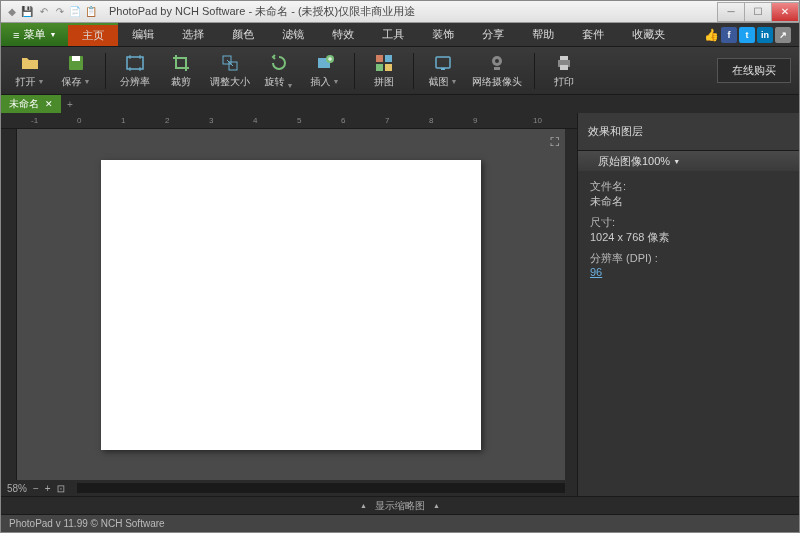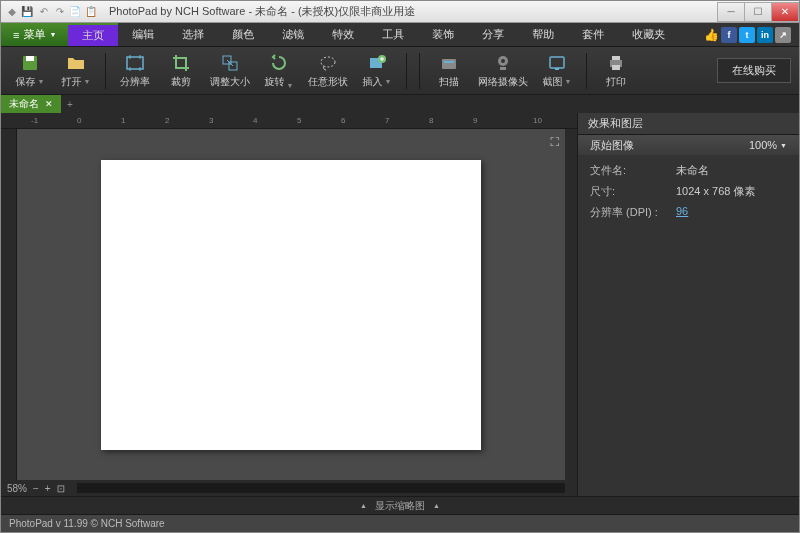--- a/index.html
+++ b/index.html
@@ -8,21 +8,21 @@
 .titlebar { height: 22px; background: linear-gradient(#f5f5f5,#e0e0e0); display: flex; align-items: center; font-size: 11px; color: #666; border-bottom: 1px solid #999; }
 .tb-icons { display: flex; gap: 2px; padding: 0 4px; }
 .tb-icon { width: 14px; height: 14px; display: flex; align-items: center; justify-content: center; font-size: 10px; color: #888; }
 .tb-title { flex: 1; padding-left: 6px; color: #444; }
 .win-controls { display: flex; }
 .win-btn { width: 28px; height: 20px; display: flex; align-items: center; justify-content: center; font-size: 10px; background: linear-gradient(#f0f0f0,#d8d8d8); border: 1px solid #aaa; margin-left: -1px; cursor: pointer; }
 .win-close { background: linear-gradient(#e88,#c33); color: #fff; }
 .menubar { height: 24px; background: #333; display: flex; align-items: stretch; font-size: 11px; color: #ddd; border-bottom: 1px solid #1a1a1a; }
 .menu-btn { background: linear-gradient(#4a8a2a,#2a6a1a); color: #fff; padding: 0 12px; display: flex; align-items: center; gap: 4px; cursor: pointer; }
 .menu-item { padding: 0 14px; display: flex; align-items: center; cursor: pointer; font-size: 11px; }
-.menu-item.active { background: #6d28d9; border-top: 2px solid #4a8a2a; }
+.menu-item.active { background: #c2410c; border-top: 2px solid #4a8a2a; }
 .menu-right { margin-left: auto; display: flex; align-items: center; gap: 2px; padding-right: 8px; }
 .social { width: 16px; height: 16px; border-radius: 2px; display: flex; align-items: center; justify-content: center; font-size: 9px; color: #fff; font-weight: bold; }
 .toolbar { height: 48px; background: linear-gradient(#3a3a3a,#2d2d2d); display: flex; align-items: center; padding: 0 8px; gap: 4px; border-bottom: 1px solid #1a1a1a; }
 .tool { display: flex; flex-direction: column; align-items: center; justify-content: center; min-width: 42px; height: 44px; cursor: pointer; color: #ccc; font-size: 10px; gap: 2px; padding: 0 4px; }
 .tool-icon { width: 20px; height: 20px; display: flex; align-items: center; justify-content: center; }
 .tool-sep { width: 1px; height: 36px; background: #1a1a1a; margin: 0 4px; }
 .tool-dd { font-size: 7px; color: #888; margin-left: 2px; }
 .buy-btn { margin-left: auto; background: #2a2a2a; border: 1px solid #555; color: #ddd; padding: 4px 14px; font-size: 11px; cursor: pointer; }
 .tabbar { height: 18px; background: #2a2a2a; display: flex; align-items: stretch; font-size: 10px; }
 .doc-tab { background: #4a8a2a; color: #fff; padding: 0 8px; display: flex; align-items: center; gap: 6px; min-width: 60px; }
@@ -32,24 +32,24 @@
 .ruler-h { height: 16px; background: #2a2a2a; border-bottom: 1px solid #1a1a1a; display: flex; align-items: center; color: #888; font-size: 8px; padding-left: 16px; position: relative; }
 .ruler-h span { position: absolute; }
 .ed-body { flex: 1; display: flex; min-height: 0; }
 .ruler-v { width: 16px; background: #2a2a2a; border-right: 1px solid #1a1a1a; }
 .canvas-area { flex: 1; background: #4a4a4a; position: relative; display: flex; align-items: center; justify-content: center; overflow: hidden; }
 .canvas { width: 380px; height: 290px; background: #fff; box-shadow: 2px 2px 6px rgba(0,0,0,0.5); }
 .expand-icon { position: absolute; top: 6px; right: 6px; color: #ccc; font-size: 12px; cursor: pointer; }
 .scroll-v { width: 12px; background: #2a2a2a; }
 .ed-foot { height: 16px; background: #2a2a2a; display: flex; align-items: center; color: #aaa; font-size: 10px; padding: 0 6px; gap: 6px; }
 .panel { width: 222px; background: #333; display: flex; flex-direction: column; border-left: 1px solid #1a1a1a; }
-.panel-title { height: 22px; background: #3a3a3a; color: #ddd; font-size: 11px; display: flex; align-items: center; padding: 0 10px; border-bottom: 1px solid #1a1a1a; }
-.panel-sub { height: 20px; background: linear-gradient(#4a4a4a,#3a3a3a); color: #ddd; font-size: 11px; display: flex; align-items: center; padding: 0 12px; justify-content: space-between; }
+.panel-title { height: 38px; background: #3a3a3a; color: #ddd; font-size: 11px; display: flex; align-items: center; padding: 0 10px; border-bottom: 1px solid #1a1a1a; }
+.panel-sub { height: 20px; background: linear-gradient(#4a4a4a,#3a3a3a); color: #ddd; font-size: 11px; display: flex; align-items: center; padding: 0 20px; }
 .panel-body { padding: 8px 12px; color: #bbb; font-size: 11px; flex: 1; }
-.prow { display: flex; margin-bottom: 6px; }
+.prow { display: flex; margin-bottom: 6px; flex-direction: column; }
 .plabel { width: 86px; }
 .pval { color: #ccc; }
 .pval.link { color: #6ab0e0; text-decoration: underline; cursor: pointer; }
 .thumb-bar { height: 18px; background: #2a2a2a; display: flex; align-items: center; justify-content: center; color: #aaa; font-size: 10px; gap: 8px; border-top: 1px solid #1a1a1a; }
 .status { height: 18px; background: #444; color: #bbb; font-size: 10px; display: flex; align-items: center; padding: 0 8px; border-top: 1px solid #1a1a1a; }
 svg { display: block; }
 </style>
 </head>
 <body>
 
@@ -96,37 +96,37 @@
       <span class="social" style="background:#1da1f2">t</span>
       <span class="social" style="background:#0077b5">in</span>
       <span class="social" style="background:#888">↗</span>
     </div>
   </div>
 
   <div class="toolbar">
     <div class="tool">
       <span class="tool-icon">
           <svg width="20" height="20" viewBox="0 0 20 20">
+            <path d="M2 5h5l2 2h9v9H2z" fill="#e8c468"></path>
+          </svg>
+        </span>
+      <span style="display:flex;align-items:center">
+          <span>打开</span>
+          <span class="tool-dd">▼</span>
+        </span>
+    </div>
+    <div class="tool">
+      <span class="tool-icon">
+          <svg width="20" height="20" viewBox="0 0 20 20">
             <rect x="3" y="3" width="14" height="14" rx="1" fill="#5a9a3a"></rect>
             <rect x="6" y="3" width="8" height="5" fill="#fff"></rect>
           </svg>
         </span>
       <span style="display:flex;align-items:center">
           <span>保存</span>
-          <span class="tool-dd">▼</span>
-        </span>
-    </div>
-    <div class="tool">
-      <span class="tool-icon">
-          <svg width="20" height="20" viewBox="0 0 20 20">
-            <path d="M2 5h5l2 2h9v9H2z" fill="#e8c468"></path>
-          </svg>
-        </span>
-      <span style="display:flex;align-items:center">
-          <span>打开</span>
           <span class="tool-dd">▼</span>
         </span>
     </div>
     <div class="tool-sep"></div>
     <div class="tool">
       <span class="tool-icon">
           <svg width="20" height="20" viewBox="0 0 20 20">
             <rect x="2" y="4" width="16" height="12" fill="none" stroke="#6ab0d0" stroke-width="1.5"></rect>
             <path d="M5 2v4M15 2v4M5 14v4M15 14v4" stroke="#6ab0d0"></path>
           </svg>
@@ -159,71 +159,64 @@
           </svg>
         </span>
       <span style="display:flex;align-items:flex-end">
           <span>旋转</span>
           <span class="tool-dd">▼</span>
         </span>
     </div>
     <div class="tool">
       <span class="tool-icon">
           <svg width="20" height="20" viewBox="0 0 20 20">
-            <ellipse cx="10" cy="9" rx="7" ry="5" fill="none" stroke="#ccc" stroke-dasharray="2"></ellipse>
-            <path d="M6 13c-1 2 0 4 2 4" fill="none" stroke="#ccc"></path>
-          </svg>
-        </span>
-      <span>任意形状</span>
-    </div>
-    <div class="tool">
-      <span class="tool-icon">
-          <svg width="20" height="20" viewBox="0 0 20 20">
             <rect x="3" y="5" width="12" height="10" fill="#6ab0d0"></rect>
             <circle cx="15" cy="6" r="4" fill="#7ac07a"></circle>
             <path d="M15 4v4M13 6h4" stroke="#fff"></path>
           </svg>
         </span>
       <span style="display:flex;align-items:center">
           <span>插入</span>
           <span class="tool-dd">▼</span>
         </span>
     </div>
     <div class="tool-sep"></div>
+    <div class="tool">
+      <span class="tool-icon">
+          <svg width="20" height="20" viewBox="0 0 20 20">
+            <rect x="2" y="2" width="7" height="7" fill="#d08060"></rect>
+            <rect x="11" y="2" width="7" height="7" fill="#6ab0d0"></rect>
+            <rect x="2" y="11" width="7" height="7" fill="#7ac07a"></rect>
+            <rect x="11" y="11" width="7" height="7" fill="#e8c468"></rect>
+          </svg>
+        </span>
+      <span>拼图</span>
+    </div>
     <div class="tool-sep"></div>
     <div class="tool">
       <span class="tool-icon">
           <svg width="20" height="20" viewBox="0 0 20 20">
-            <rect x="3" y="6" width="14" height="10" rx="1" fill="#888"></rect>
-            <rect x="5" y="8" width="10" height="2" fill="#6ab0d0"></rect>
-          </svg>
-        </span>
-      <span>扫描</span>
+            <rect x="3" y="4" width="14" height="11" rx="1" fill="none" stroke="#6ab0d0" stroke-width="1.5"></rect>
+            <rect x="8" y="15" width="4" height="2" fill="#6ab0d0"></rect>
+          </svg>
+        </span>
+      <span style="display:flex;align-items:center">
+          <span>截图</span>
+          <span class="tool-dd">▼</span>
+        </span>
     </div>
     <div class="tool">
       <span class="tool-icon">
           <svg width="20" height="20" viewBox="0 0 20 20">
             <circle cx="10" cy="8" r="5" fill="#888"></circle>
             <circle cx="10" cy="8" r="2" fill="#333"></circle>
             <rect x="7" y="14" width="6" height="3" fill="#888"></rect>
           </svg>
         </span>
       <span>网络摄像头</span>
-    </div>
-    <div class="tool">
-      <span class="tool-icon">
-          <svg width="20" height="20" viewBox="0 0 20 20">
-            <rect x="3" y="4" width="14" height="11" rx="1" fill="none" stroke="#6ab0d0" stroke-width="1.5"></rect>
-            <rect x="8" y="15" width="4" height="2" fill="#6ab0d0"></rect>
-          </svg>
-        </span>
-      <span style="display:flex;align-items:center">
-          <span>截图</span>
-          <span class="tool-dd">▼</span>
-        </span>
     </div>
     <div class="tool-sep"></div>
     <div class="tool">
       <span class="tool-icon">
           <svg width="20" height="20" viewBox="0 0 20 20">
             <rect x="4" y="7" width="12" height="7" fill="#888"></rect>
             <rect x="6" y="3" width="8" height="4" fill="#ccc"></rect>
             <rect x="6" y="12" width="8" height="5" fill="#ccc"></rect>
           </svg>
         </span>

